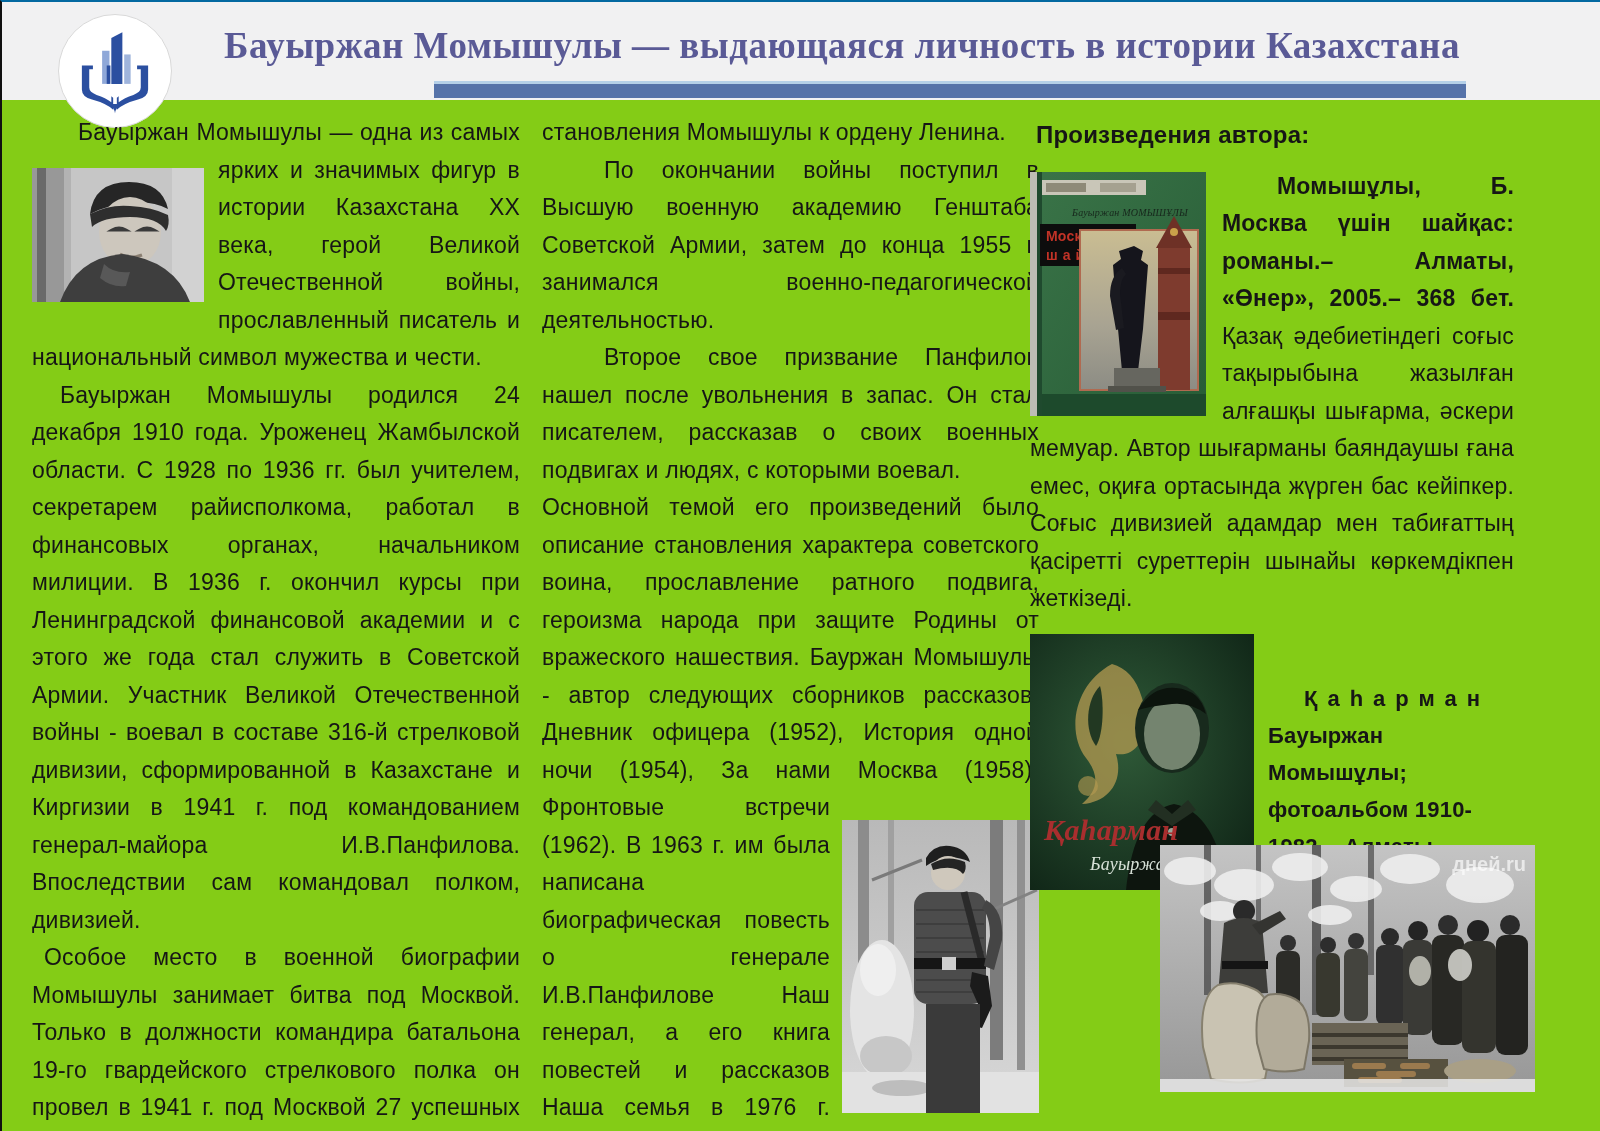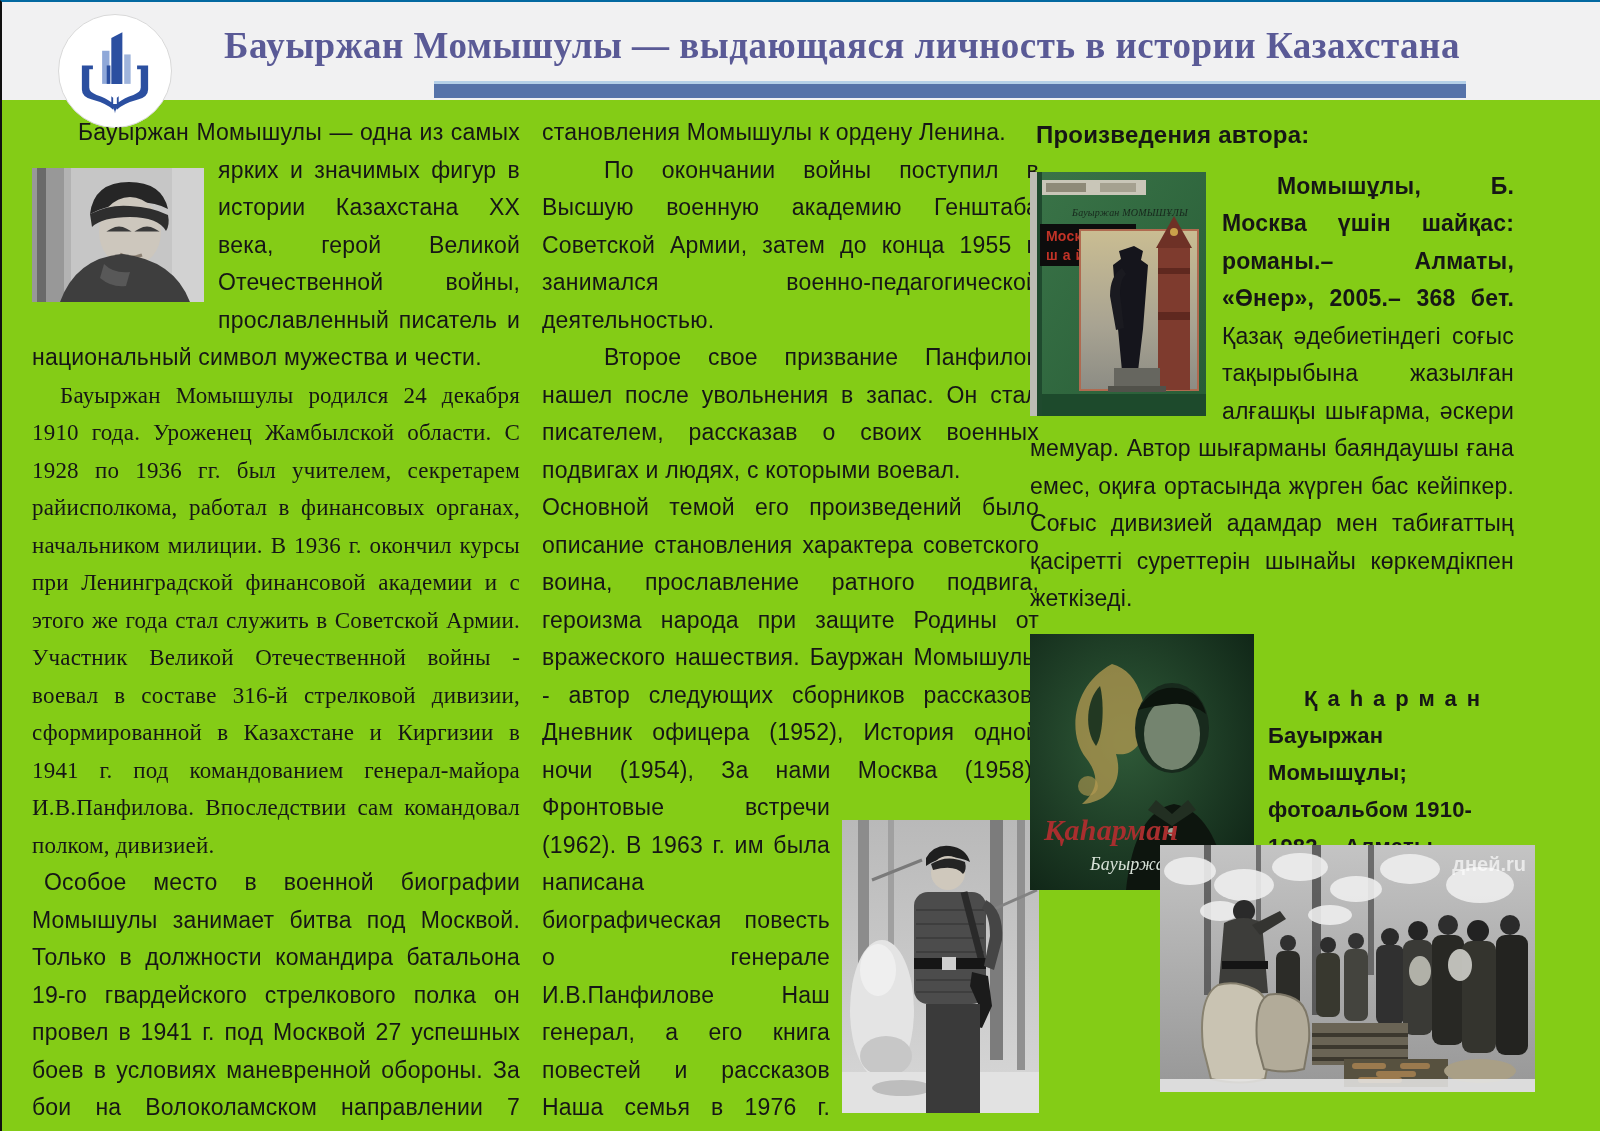--- a/index.html
+++ b/index.html
@@ -20,21 +20,21 @@
     color:#5a5a96;letter-spacing:0.5px;white-space:nowrap;
   }
   .title-bar{position:absolute;left:432px;top:79px;width:1032px;height:14px;background:#5673a9;border-top:3px solid #b5d0e8;}
 
   .col{position:absolute;top:112px;font-size:23px;line-height:37.5px;text-align:justify;letter-spacing:0.2px;}
   #col1{left:30px;width:488px;}
   #col2{left:540px;width:497px;}
   #col3{left:1028px;width:484px;}
   .col p{margin:0;}
   .ind-lg{text-indent:46px;}
-  .ind-md{text-indent:28px;font-family:Liberation Serif, serif;}
+  .ind-md{text-indent:28px;}
   .ind-sm{text-indent:12px;}
   .ind-xl{text-indent:62px;}
 
   .f-sp-l{float:left;width:0;height:54px;}
   .f-sp-r{float:right;width:0;height:700px;}
   .portrait{float:left;clear:left;width:172px;height:134px;margin:0 14px 8px 0;display:block;}
   .photo-standing{float:right;clear:right;width:197px;height:293px;margin:6px 0 8px 12px;display:block;}
 
   #col3 .col3-heading{font-size:24px;font-weight:bold;margin:2px 0 14px;text-align:left;padding-left:6px;}
   .cover1{float:left;width:176px;height:244px;margin:4px 16px 10px 0;display:block;}

